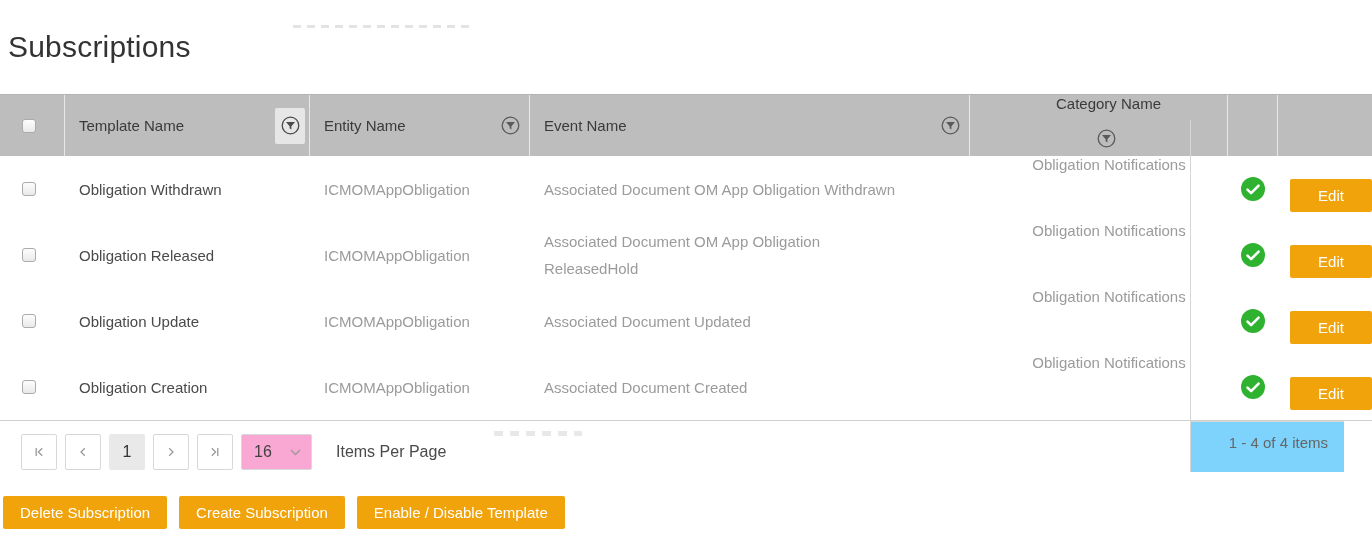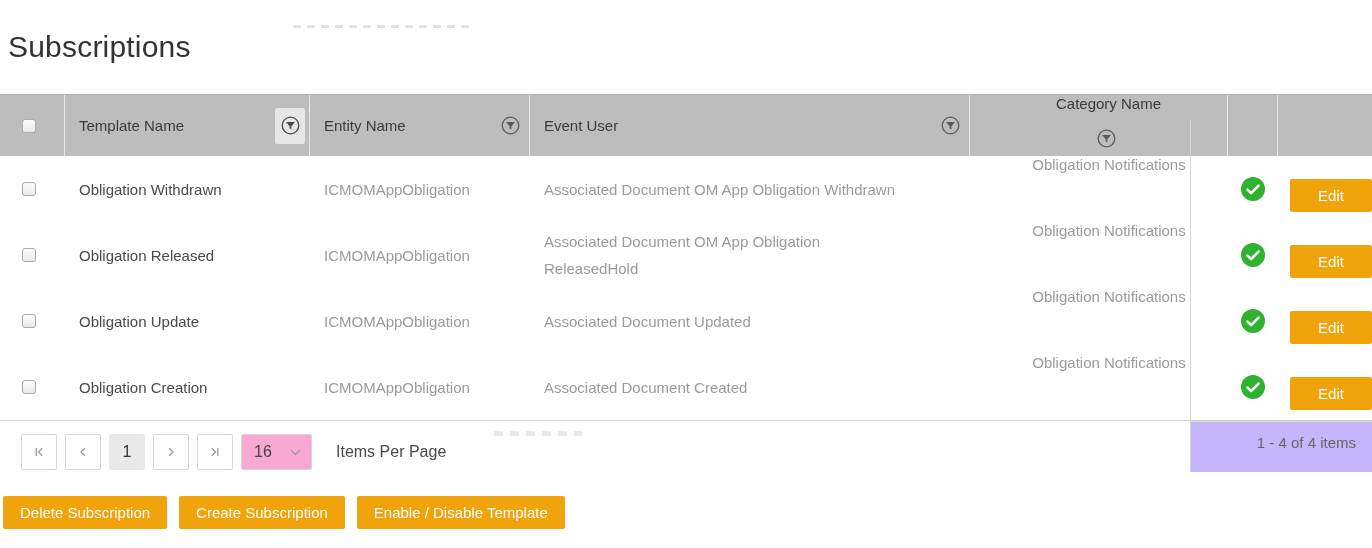--- a/index.html
+++ b/index.html
@@ -48,21 +48,21 @@
   .cell-template { color: #4a4a4a; }
   .cell-muted { color: #9b9b9b; }
   .cell-event-text { display: inline-block; max-width: 368px; line-height: 27px; }
 
   .status-badge { width: 24px; height: 24px; display: block; }
   .edit-btn { width: 82px; height: 33px; background: #f0a30b; border: none; border-radius: 2px;
               color: #fff; font-size: 15px; font-family: inherit; cursor: pointer; }
 
   
   .locked-divider { position: absolute; left: 1190px; top: 120px; width: 1px; height: 352px; background: #d6d6d6; z-index: 3; }
-  .footer-right { position: absolute; left: 1190px; top: 421px; width: 182px; height: 51px; background: #c4b5fd;
+  .footer-right { position: absolute; left: 1190px; top: 421px; width: 154px; height: 51px; background: #7dd3fc;
                   border-top: 1px solid #d9d9d9; z-index: 2; display: flex; justify-content: flex-end;
                   padding: 12px 16px 0 0; font-size: 15px; color: #666; }
 
   
   .loading-dashes-bottom {
     position: absolute; left: 494px; top: 431px; width: 88px; height: 5px;
     background: repeating-linear-gradient(to right, #e8e8e8 0 9px, transparent 9px 16px);
   }
 
   
@@ -110,21 +110,21 @@
       <div class="hcell col-entity">
         <span class="hlabel">Entity Name</span>
         <span class="filter-btn">
           <svg width="19" height="19" viewBox="0 0 19 19">
             <circle cx="9.5" cy="9.5" r="8.3" fill="none" stroke="#5a5a5a" stroke-width="1.3"></circle>
             <path d="M5 6 h9 l-3.6 4.2 v3.4 l-1.8 -1.3 v-2.1 Z" fill="#5a5a5a"></path>
           </svg>
         </span>
       </div>
       <div class="hcell col-event">
-        <span class="hlabel">Event User</span>
+        <span class="hlabel">Event Name</span>
         <span class="filter-btn">
           <svg width="19" height="19" viewBox="0 0 19 19">
             <circle cx="9.5" cy="9.5" r="8.3" fill="none" stroke="#5a5a5a" stroke-width="1.3"></circle>
             <path d="M5 6 h9 l-3.6 4.2 v3.4 l-1.8 -1.3 v-2.1 Z" fill="#5a5a5a"></path>
           </svg>
         </span>
       </div>
       <div class="hcell col-category">
         <span class="hlabel">Category Name</span>
         <span class="filter-btn">

